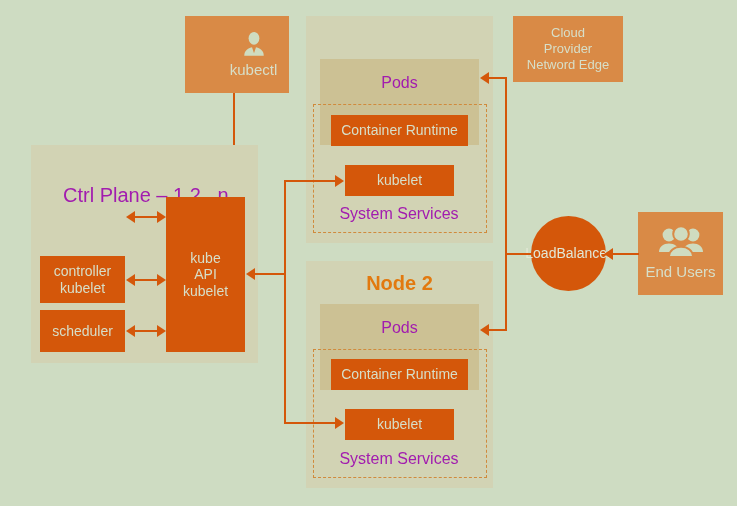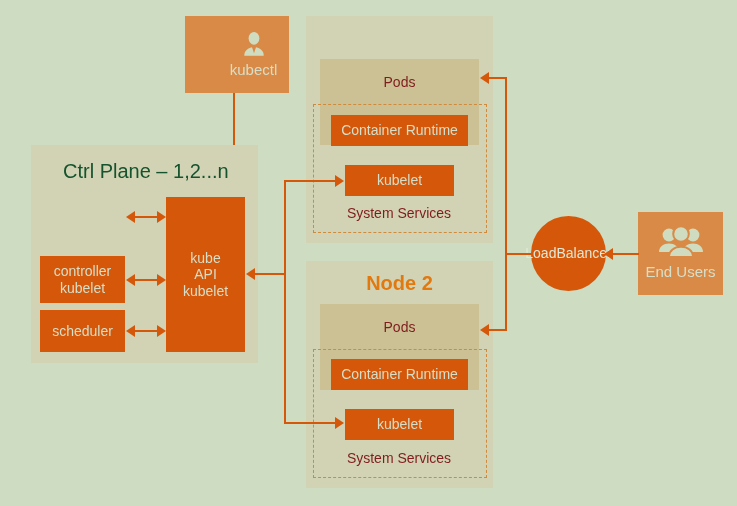--- a/index.html
+++ b/index.html
@@ -64,27 +64,28 @@
   }
 
   
   .node-title {
     color: #e2790f;
     font-size: 20px;
     text-align: center;
     width: 100%;
   }
   .ctrl-title {
-    color: #14532d;
+    color: #a21caf;
     font-size: 20px;
     white-space: nowrap;
+    margin-top: 24px;
   }
   .soft-label {
-    color: #7f1d1d;
-    font-size: 14px;
+    color: #a21caf;
+    font-size: 16px;
     text-align: center;
     width: 100%;
   }
 
   
   .ln-h { background: #d4570a; height: 2px; }
   .ln-v { background: #d4570a; width: 2px; }
 
   .arrow { width: 0; height: 0; }
   .arrow-l {
@@ -183,20 +184,25 @@
 
   <div class="abs ln-h" style="left:284px; top:180px; width:52px;"></div>
   <div class="abs arrow arrow-r" style="left:335px; top:175px;"></div>
 
   <div class="abs ln-h" style="left:254px; top:273px; width:32px;"></div>
   <div class="abs arrow arrow-l" style="left:246px; top:268px;"></div>
 
   <div class="abs ln-h" style="left:284px; top:422px; width:52px;"></div>
   <div class="abs arrow arrow-r" style="left:335px; top:417px;"></div>
 
+  <div class="abs block-light" style="left:513px; top:16px; width:110px; height:66px; font-size:13px;">
+    <span>Cloud</span>
+    <span>Provider</span>
+    <span>Netword Edge</span>
+  </div>
 
   <div class="abs circle" style="left:531px; top:216px; width:75px; height:75px; flex-direction:row;">
     <span>Load</span>
     <span>Balancer</span>
   </div>
 
   <div class="abs ln-h" style="left:505px; top:253px; width:28px;"></div>
   <div class="abs ln-v" style="left:505px; top:77px; height:253px;"></div>
   <div class="abs ln-h" style="left:488px; top:77px; width:19px;"></div>
   <div class="abs arrow arrow-l" style="left:480px; top:72px;"></div>

